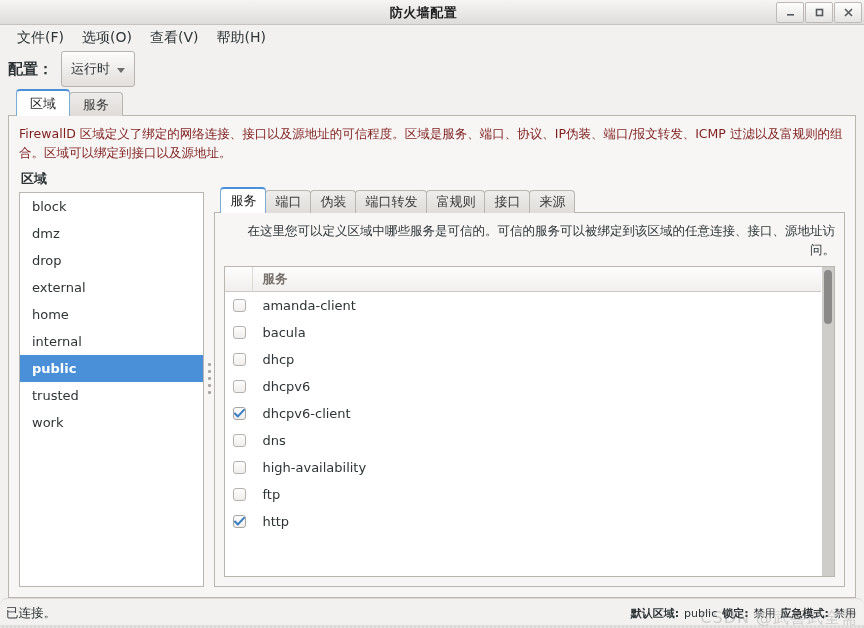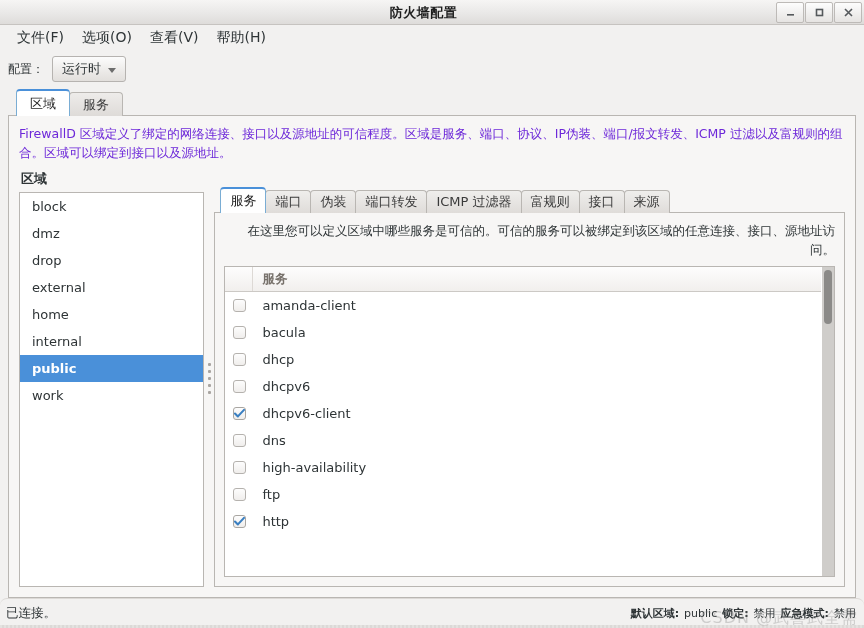--- a/index.html
+++ b/index.html
@@ -73,27 +73,27 @@
   }
 
   
   .config-row {
     height: 36px;
     display: flex; align-items: center;
     padding-left: 8px;
     flex: 0 0 auto;
   }
   .config-label {
-    font-weight: normal;
-    font-size: 12px;
+    font-weight: bold;
+    font-size: 15px;
     margin-right: 8px;
   }
   .combo {
     min-width: 74px;
-    height: 26px;
+    height: 36px;
     background: linear-gradient(to bottom, #fcfcfc 0%, #eceae8 60%, #e2dfdc 100%);
     border: 1px solid #b6b3b0;
     border-radius: 3px;
     display: flex; align-items: center;
     padding: 0 6px 0 9px;
     gap: 7px;
     cursor: pointer;
     font-size: 13px;
   }
   .combo .arrow {
@@ -145,21 +145,21 @@
     background: #f7f6f5;
     border: 1px solid #b9b6b2;
     margin-top: -1px;
     padding: 8px 10px 10px 10px;
     display: flex; flex-direction: column;
     min-height: 0;
   }
   .desc {
     font-size: 12.5px;
     line-height: 19px;
-    color: #6d28d9;
+    color: #7f1d1d;
     margin-bottom: 8px;
   }
 
   
   .panes {
     flex: 1 1 auto;
     display: flex;
     min-height: 0;
   }
   .left-pane {
@@ -434,41 +434,41 @@
         <div class="left-pane">
           <div class="pane-title">区域</div>
           <div class="zone-list">
             <div class="zone-item">block</div>
             <div class="zone-item">dmz</div>
             <div class="zone-item">drop</div>
             <div class="zone-item">external</div>
             <div class="zone-item">home</div>
             <div class="zone-item">internal</div>
             <div class="zone-item selected">public</div>
+            <div class="zone-item">trusted</div>
             <div class="zone-item">work</div>
           </div>
         </div>
 
         <div class="splitter">
           <div class="splitter-dots">
             <i></i>
               <i></i>
               <i></i>
               <i></i>
               <i></i>
           </div>
         </div>
 
         <div class="right-pane">
           <div class="sub-tabstrip">
             <div class="sub-tab active">服务</div>
             <div class="sub-tab">端口</div>
             <div class="sub-tab">伪装</div>
             <div class="sub-tab">端口转发</div>
-            <div class="sub-tab">ICMP 过滤器</div>
             <div class="sub-tab">富规则</div>
             <div class="sub-tab">接口</div>
             <div class="sub-tab">来源</div>
           </div>
 
           <div class="sub-body">
             <div class="sub-desc">在这里您可以定义区域中哪些服务是可信的。可信的服务可以被绑定到该区域的任意连接、接口、源地址访问。</div>
 
             <div class="table-wrap">
               <div class="table-inner">

